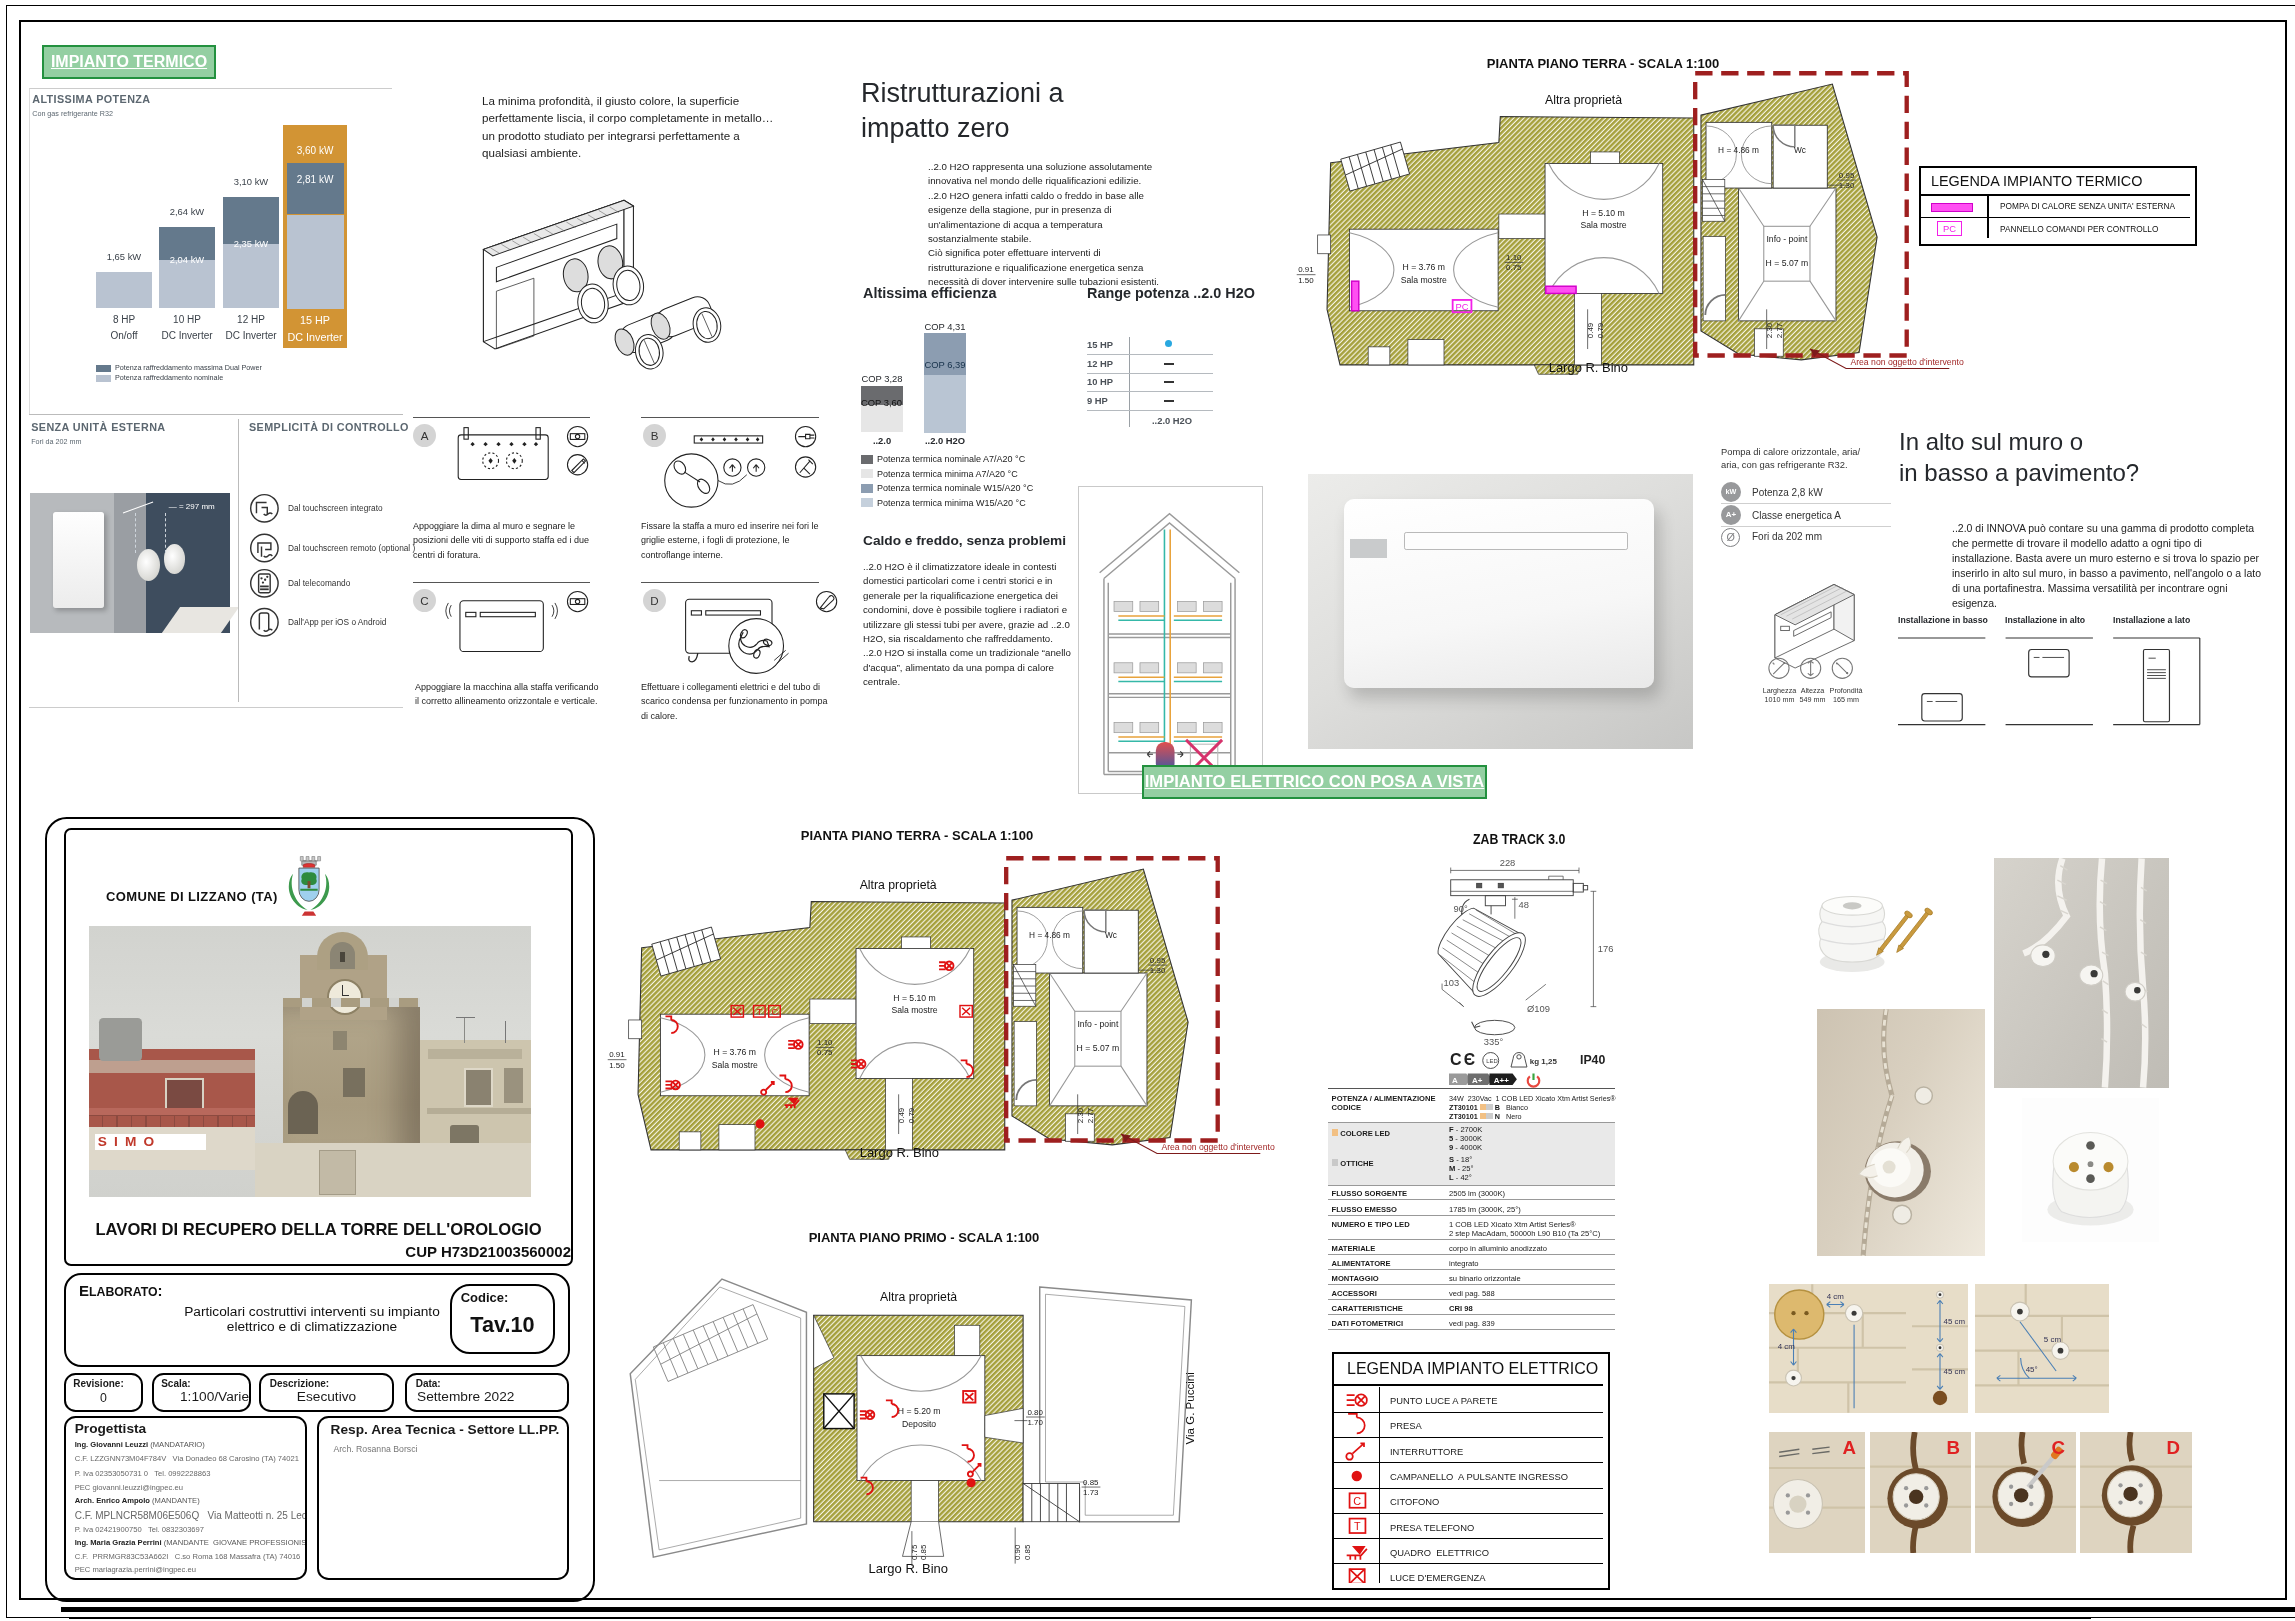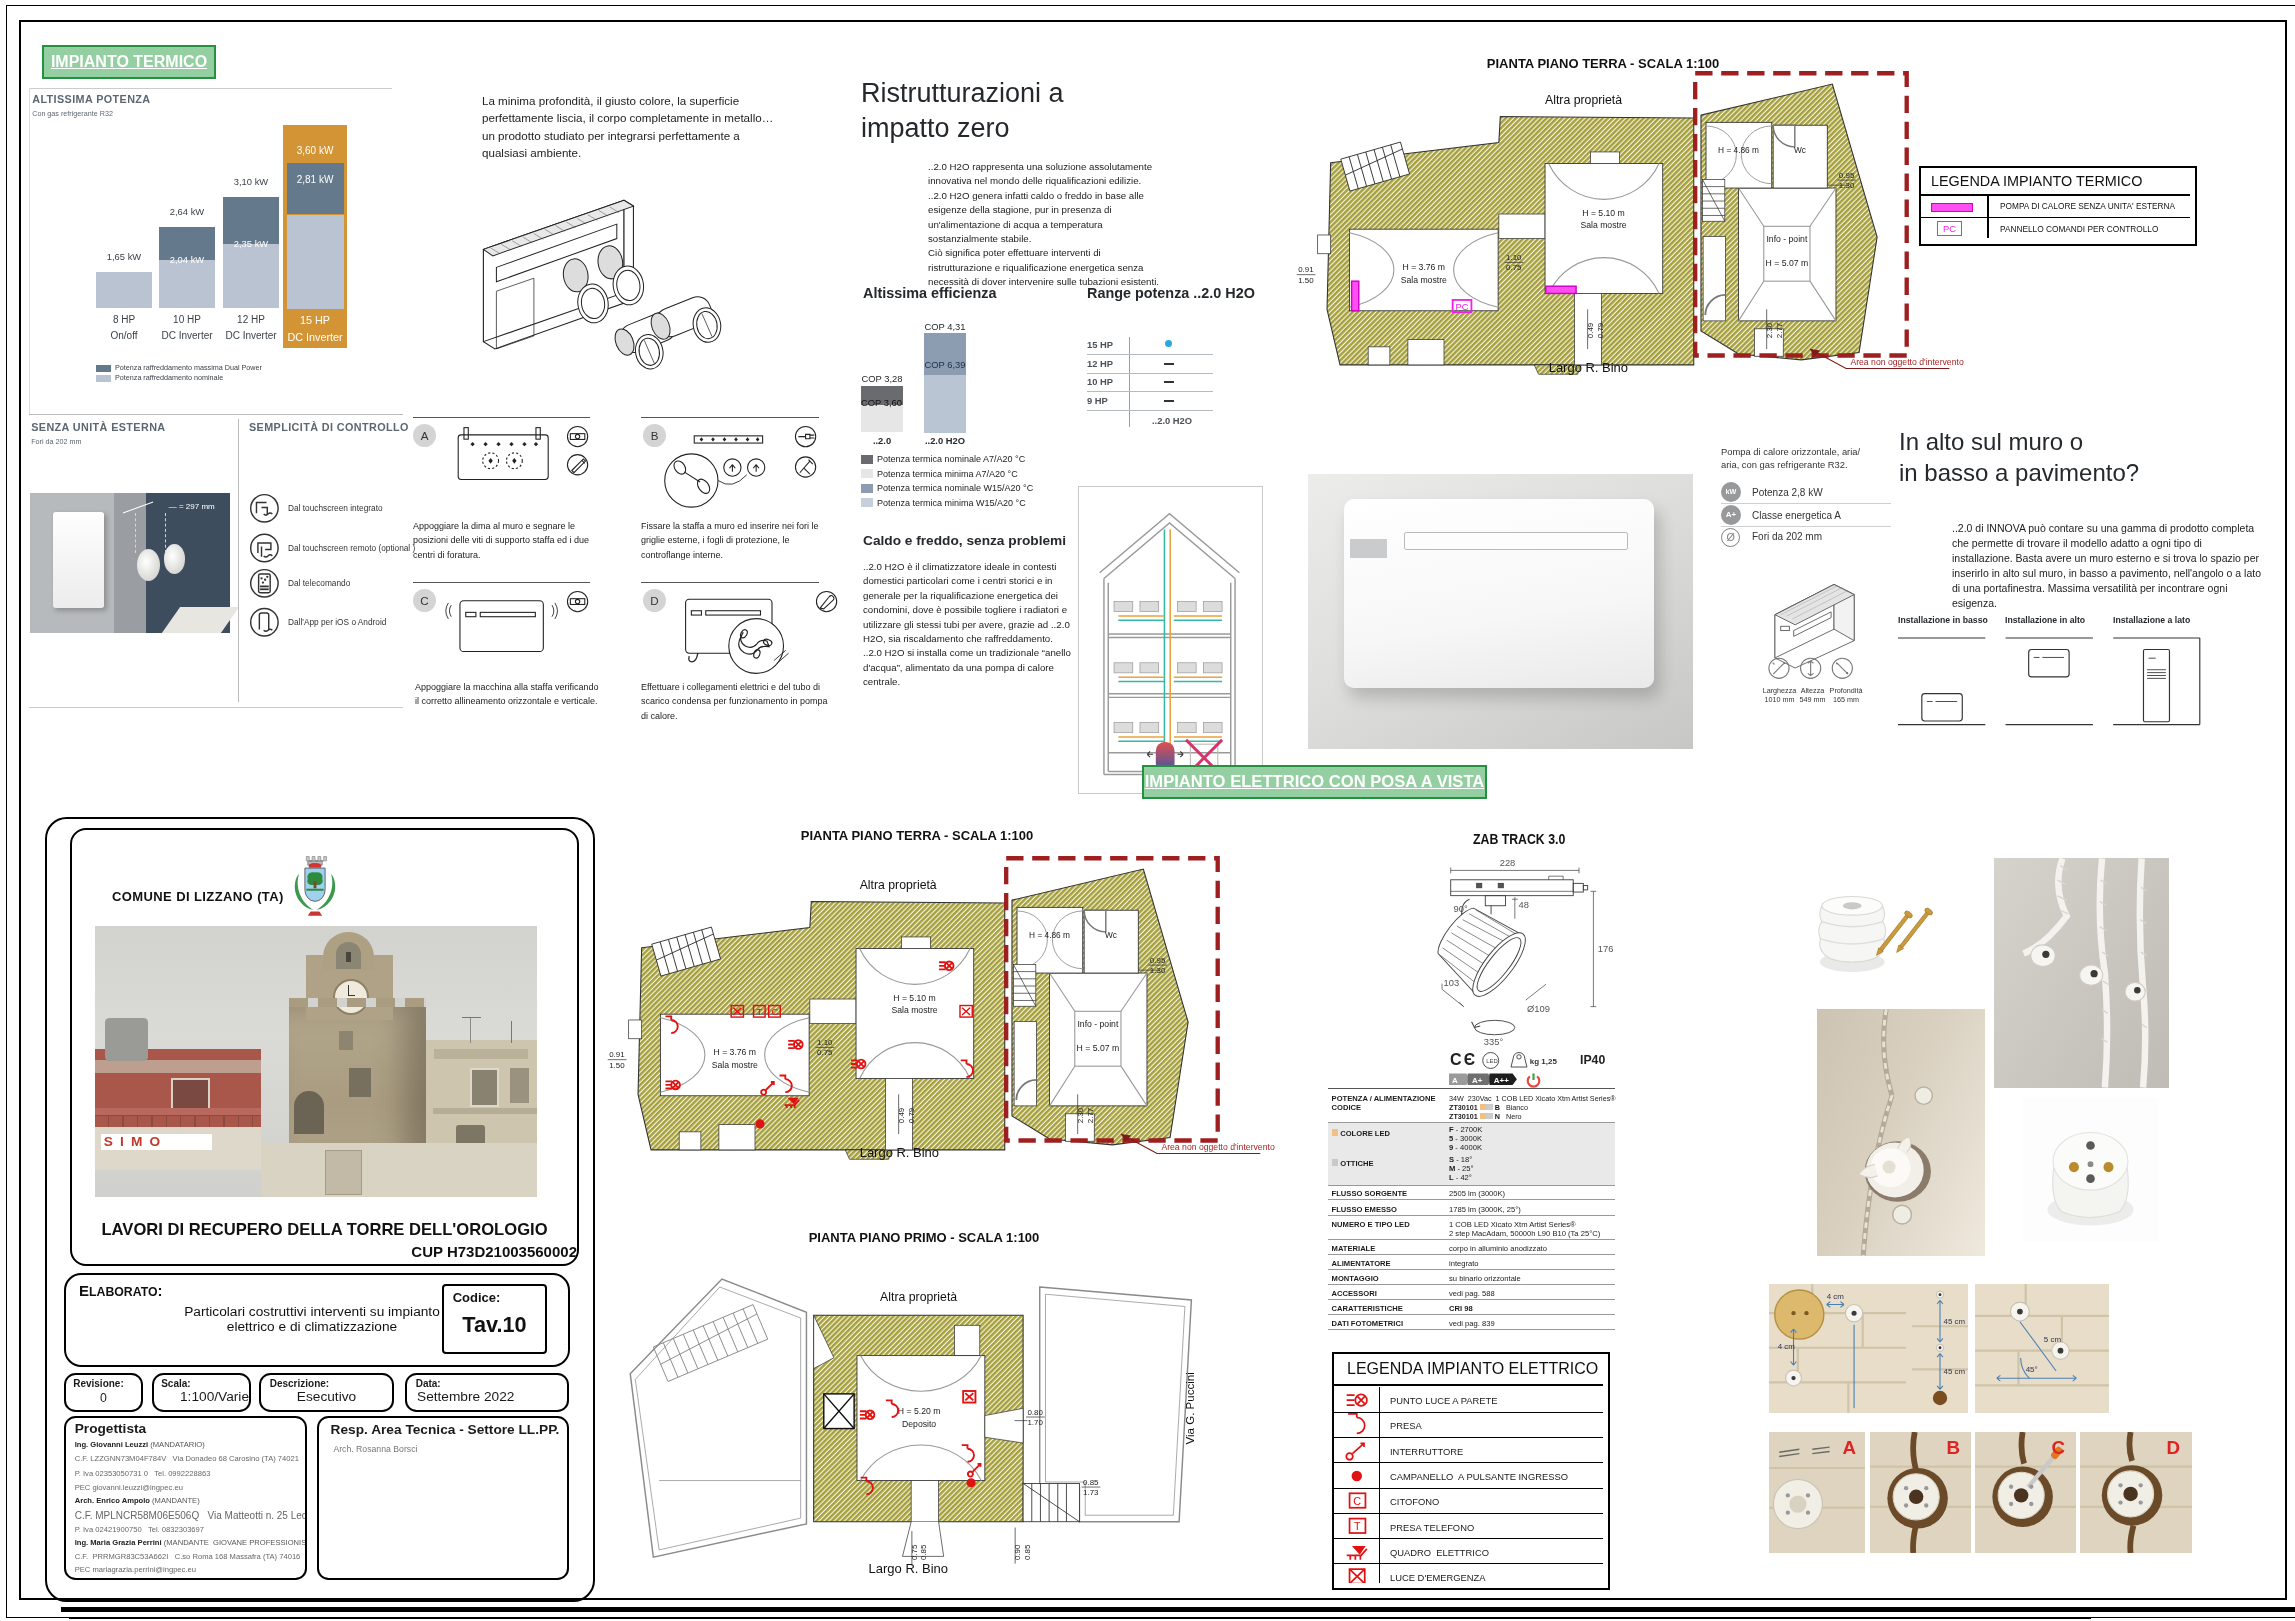--- a/index.html
+++ b/index.html
@@ -567,21 +567,21 @@
   <rect x="340" y="20" width="36" height="100" rx="2"></rect>
   <path d="M347,32 h10 M345,48 h26 M345,52 h26 M345,56 h26 M345,60 h26" stroke-width="1.2"></path>
  </g>
 </svg>
 
 <div class="a" style="left:1142px;top:765px;width:341px;height:30px;background:#94cfa2;border:2.2px solid #23913f;text-align:center">
 <span style="font-size:16.6px;font-weight:bold;color:#fff;text-decoration:underline;line-height:30px;white-space:nowrap">IMPIANTO ELETTRICO CON POSA A VISTA</span></div>
 
 <div class="a" style="left:45px;top:817px;width:546px;height:781px;border:2.2px solid #000;border-radius:21.7px"></div>
 
-<div class="a" style="left:70px;top:828px;width:505px;height:434px;border:2.2px solid #000;border-radius:16px;overflow:hidden">
+<div class="a" style="left:64px;top:828px;width:505px;height:434px;border:2.2px solid #000;border-radius:7px;overflow:hidden">
 
  <div class="a" style="left:40px;top:59px;font-size:13px;font-weight:bold;color:#111;letter-spacing:0.4px">COMUNE DI LIZZANO (TA)</div>
 
  <svg class="a" style="left:217px;top:21.7px" width="52" height="69" viewBox="0 0 72 95">
   <path d="M26,12 h20 v6 h-20 z" fill="#b8b8b8" stroke="#777" stroke-width="1"></path>
   <path d="M24,6 h4 v6 h4 v-6 h4 v6 h4 v-6 h4 v6 h4 v-6 h4 v6 h-28z" fill="#c9c9c9" stroke="#777" stroke-width=".8"></path>
   <path d="M28,18 c0,-3 16,-3 16,0 v3 h-16 z" fill="#d33" stroke="#922" stroke-width=".8"></path>
   <path d="M22,22 h28 v30 a14,16 0 0 1 -28,0 z" fill="#9fd0ee" stroke="#555" stroke-width="1.2"></path>
   <path d="M36,28 c-8,-2 -12,4 -10,9 c-3,6 4,10 10,8 c6,2 13,-2 10,-8 c2,-5 -2,-11 -10,-9 z" fill="#2e8b3e"></path>
   <rect x="34" y="40" width="4" height="10" fill="#7b4a2d"></rect>
@@ -637,21 +637,21 @@
  </div>
 
  <div class="a" style="left:0;top:390px;width:505px;text-align:center;font-size:16.6px;font-weight:bold;color:#111">LAVORI DI RECUPERO DELLA TORRE DELL'OROLOGIO</div>
  <div class="a" style="left:0;top:413px;width:505px;text-align:right;font-size:15px;font-weight:bold;color:#111">CUP H73D21003560002</div>
 </div>
 
 <div class="a" style="left:64px;top:1273px;width:502px;height:90px;border:2.9px solid #000;border-radius:17.3px">
  <div class="a" style="left:13px;top:7.2px;font-size:15px;font-weight:bold;color:#111">E<span style="font-size:12.3px">LABORATO</span>:</div>
  <div class="a" style="left:87px;top:29px;width:318px;text-align:center;font-size:13.7px;color:#111">Particolari costruttivi interventi su impianto<br>elettrico e di climatizzazione</div>
 
- <div class="a" style="left:376px;top:8.7px;width:101px;height:66px;border:2.2px solid #000;border-radius:4px">
+ <div class="a" style="left:384px;top:8.7px;width:101px;height:66px;border:2.2px solid #000;border-radius:20px">
   <div class="a" style="left:8.7px;top:4.3px;font-size:13px;font-weight:bold;color:#111">Codice:</div>
   <div class="a" style="left:0;top:26px;width:101px;text-align:center;font-size:21.7px;font-weight:bold;color:#111">Tav.10</div>
  </div>
 </div>
 
 <div class="a" style="left:64px;top:1373px;width:75px;height:35px;border:2.2px solid #000;border-radius:11.6px">
  <div class="a" style="left:7.2px;top:2.9px;font-size:10px;font-weight:bold">Revisione:</div>
  <div class="a" style="left:0;top:16px;width:75px;text-align:center;font-size:12.3px">0</div>
 </div>
 <div class="a" style="left:152px;top:1373px;width:95px;height:35px;border:2.2px solid #000;border-radius:11.6px">

